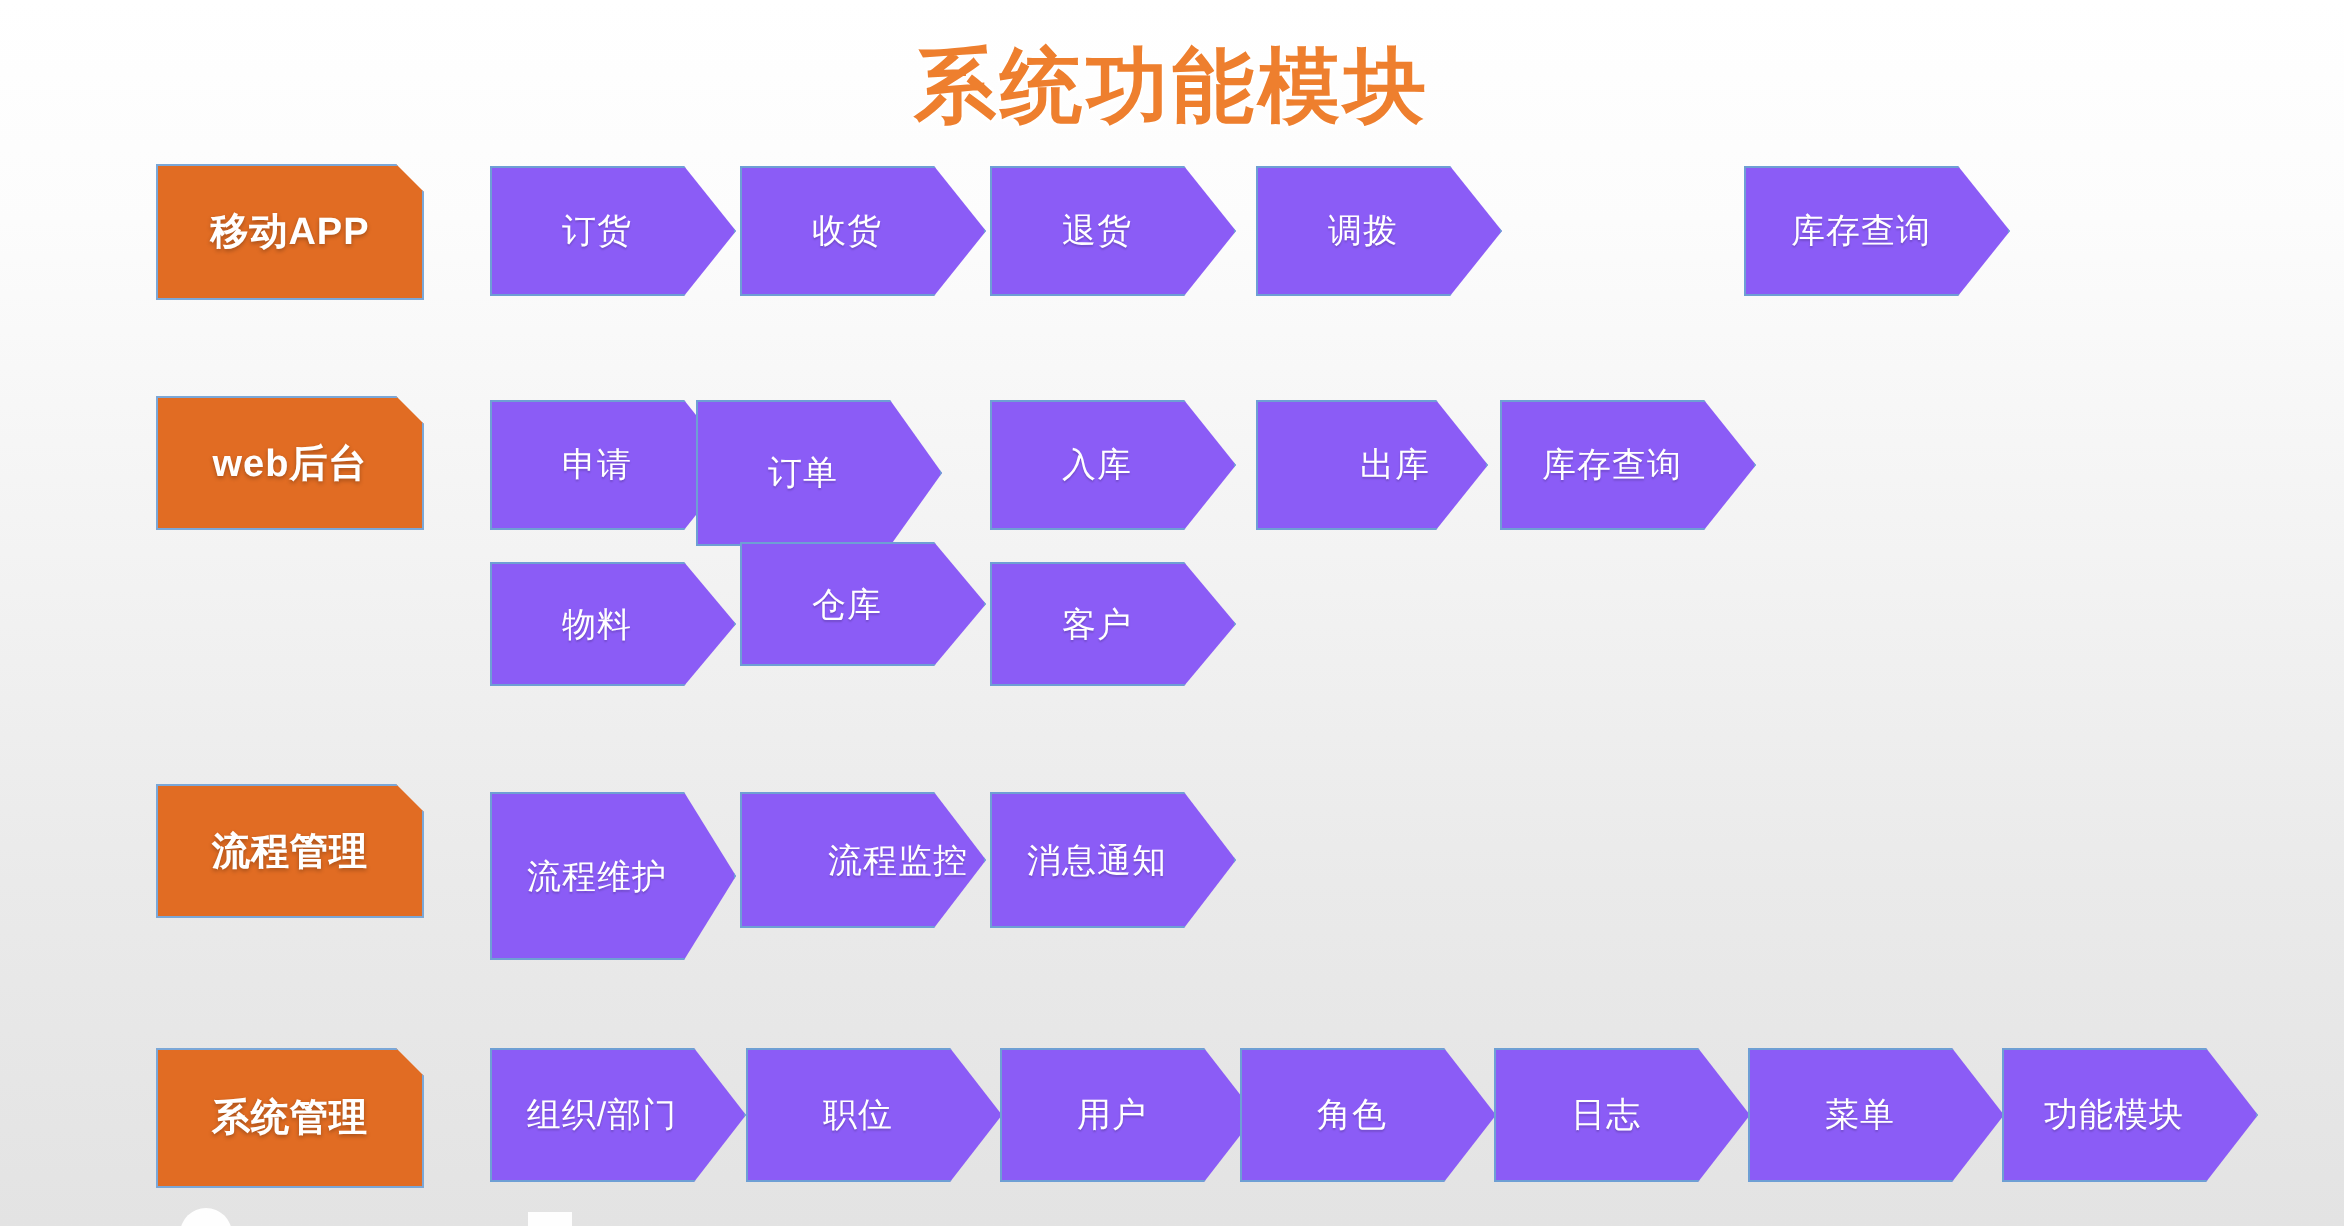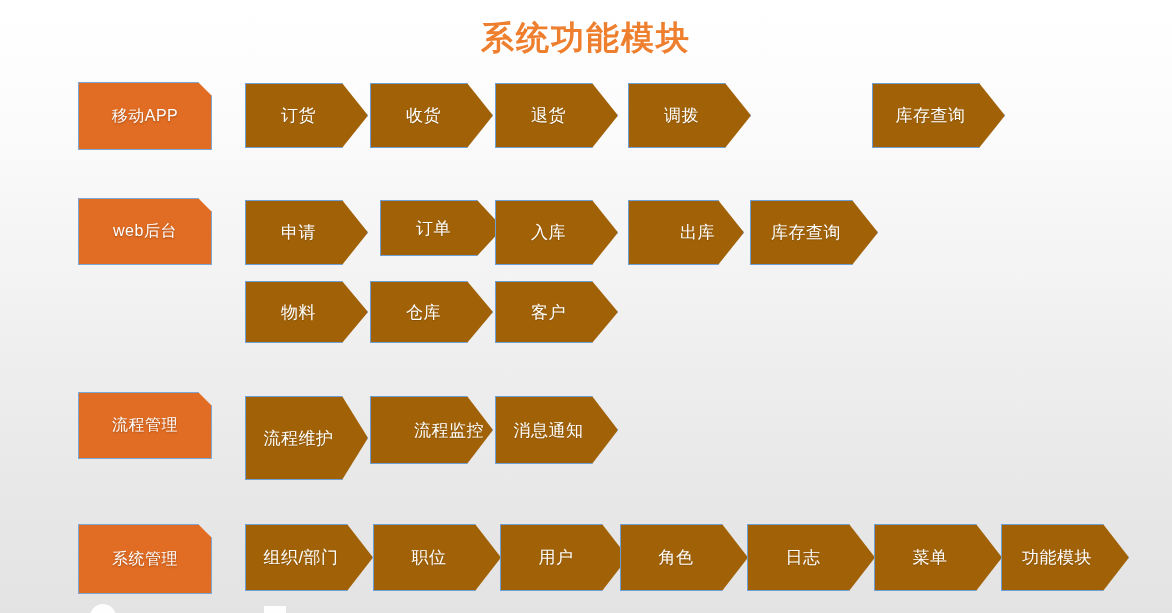--- a/index.html
+++ b/index.html
@@ -23,21 +23,21 @@
     height: 613px;
   }
 
   
   .slide-title {
     position: absolute;
     left: 0;
     top: 16px;
     width: 1172px;
     text-align: center;
-    font-size: 33px;
+    font-size: 41px;
     font-weight: bold;
     letter-spacing: 2px;
     color: #EE7F2E;
     text-shadow:
        1px  1px 0 #ffffff,
       -1px -1px 0 #ffffff,
        1px -1px 0 #ffffff,
       -1px  1px 0 #ffffff,
        0 2px 3px rgba(255,255,255,0.9);
     white-space: nowrap;
@@ -50,31 +50,31 @@
     border: 1px solid #7BA7D7;
     box-sizing: border-box;
     -webkit-clip-path: polygon(0 0, calc(100% - 14px) 0, 100% 14px, 100% 100%, 0 100%);
     clip-path: polygon(0 0, calc(100% - 14px) 0, 100% 14px, 100% 100%, 0 100%);
     display: flex;
     align-items: center;
     justify-content: center;
   }
   .cat-box .cat-label {
     color: #ffffff;
-    font-size: 16px;
-    font-weight: normal;
+    font-size: 19px;
+    font-weight: bold;
     letter-spacing: 0.5px;
     text-shadow: 0 1px 2px rgba(0,0,0,0.28);
     white-space: nowrap;
   }
 
   
   .chev {
     position: absolute;
-    background: #a16207;
+    background: #8b5cf6;
     border: 1px solid #6E9FD4;
     box-sizing: border-box;
     -webkit-clip-path: polygon(0 0, calc(100% - 26px) 0, 100% 50%, calc(100% - 26px) 100%, 0 100%);
     clip-path: polygon(0 0, calc(100% - 26px) 0, 100% 50%, calc(100% - 26px) 100%, 0 100%);
     display: flex;
     align-items: center;
     justify-content: center;
   }
   .chev .chev-label {
     color: #ffffff;
@@ -124,37 +124,37 @@
     <span class="chev-label">库存查询</span>
   </div>
 
   <div class="cat-box" style="left:78px; top:198px; width:134px; height:67px;">
     <span class="cat-label">web后台</span>
   </div>
 
   <div class="chev" style="left:245px; top:200px; width:123px; height:65px;">
     <span class="chev-label">申请</span>
   </div>
-  <div class="chev" style="left:380px; top:200px; width:123px; height:56px;align-items:center;">
+  <div class="chev" style="left:348px; top:200px; width:123px; height:73px;align-items:center;">
     <span class="chev-label">订单</span>
   </div>
   <div class="chev" style="left:495px; top:200px; width:123px; height:65px;">
     <span class="chev-label">入库</span>
   </div>
   <div class="chev" style="left:628px; top:200px; width:116px; height:65px;padding-left:39px;">
     <span class="chev-label">出库</span>
   </div>
   <div class="chev" style="left:750px; top:200px; width:128px; height:65px;">
     <span class="chev-label">库存查询</span>
   </div>
 
   <div class="chev" style="left:245px; top:281px; width:123px; height:62px;">
     <span class="chev-label">物料</span>
   </div>
-  <div class="chev" style="left:370px; top:281px; width:123px; height:62px;">
+  <div class="chev" style="left:370px; top:271px; width:123px; height:62px;">
     <span class="chev-label">仓库</span>
   </div>
   <div class="chev" style="left:495px; top:281px; width:123px; height:62px;">
     <span class="chev-label">客户</span>
   </div>
 
   <div class="cat-box" style="left:78px; top:392px; width:134px; height:67px;">
     <span class="cat-label">流程管理</span>
   </div>
 

